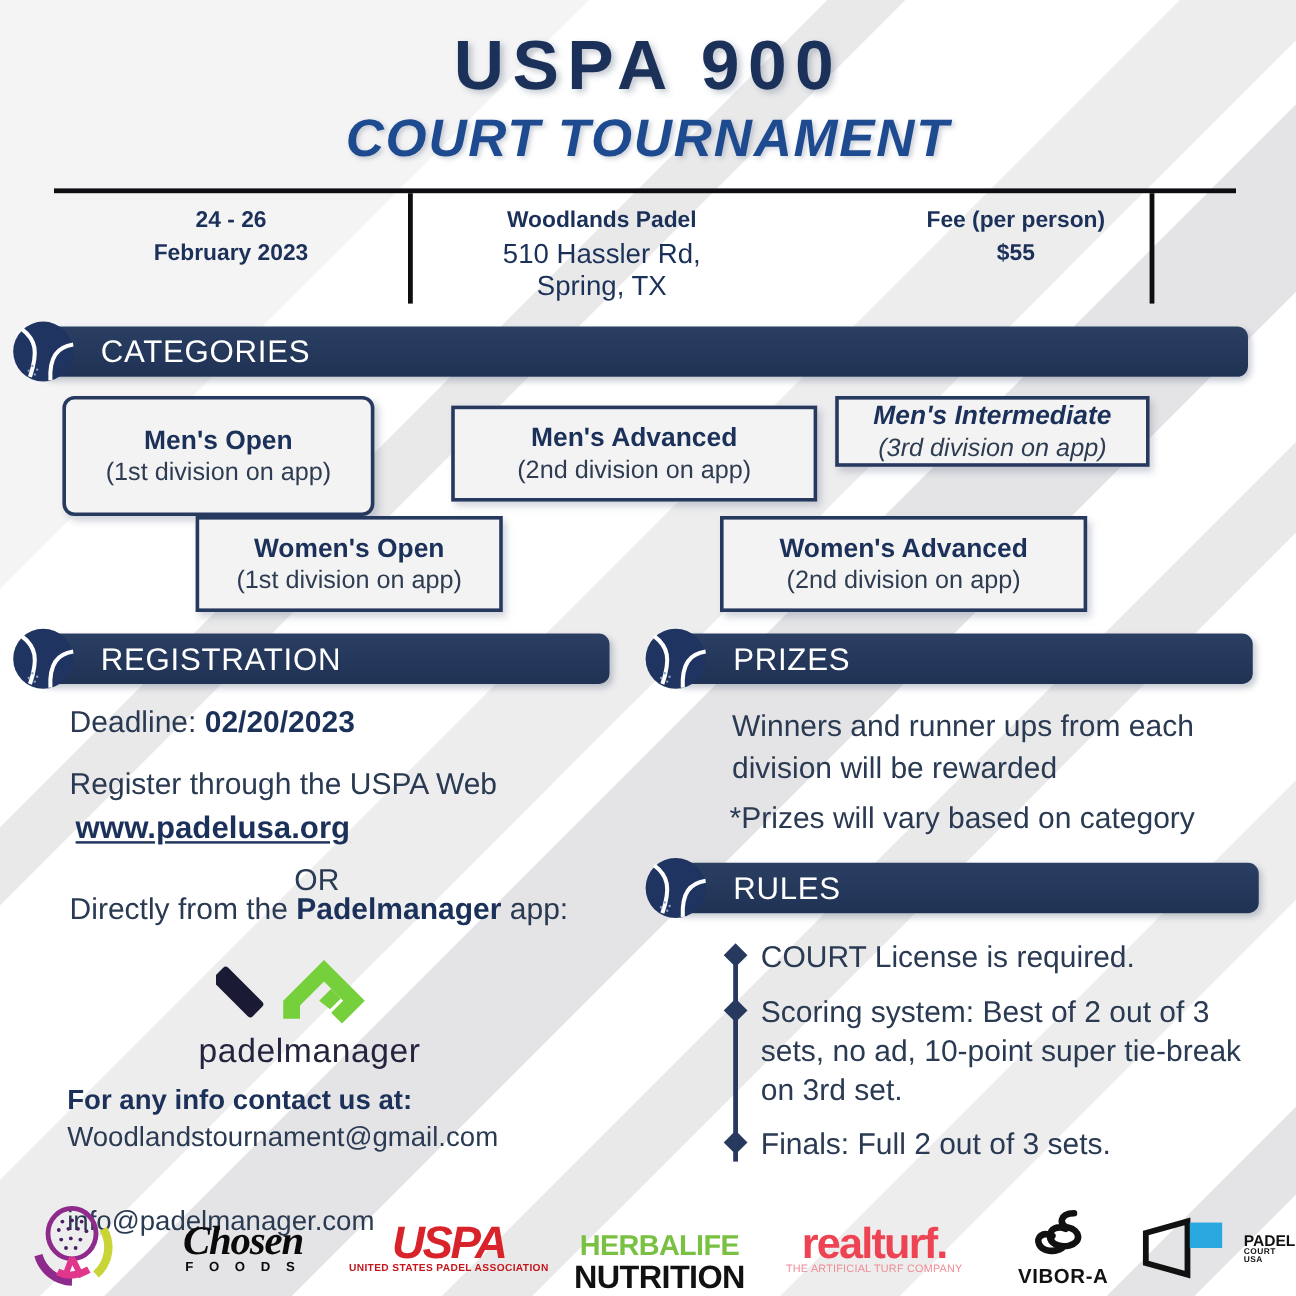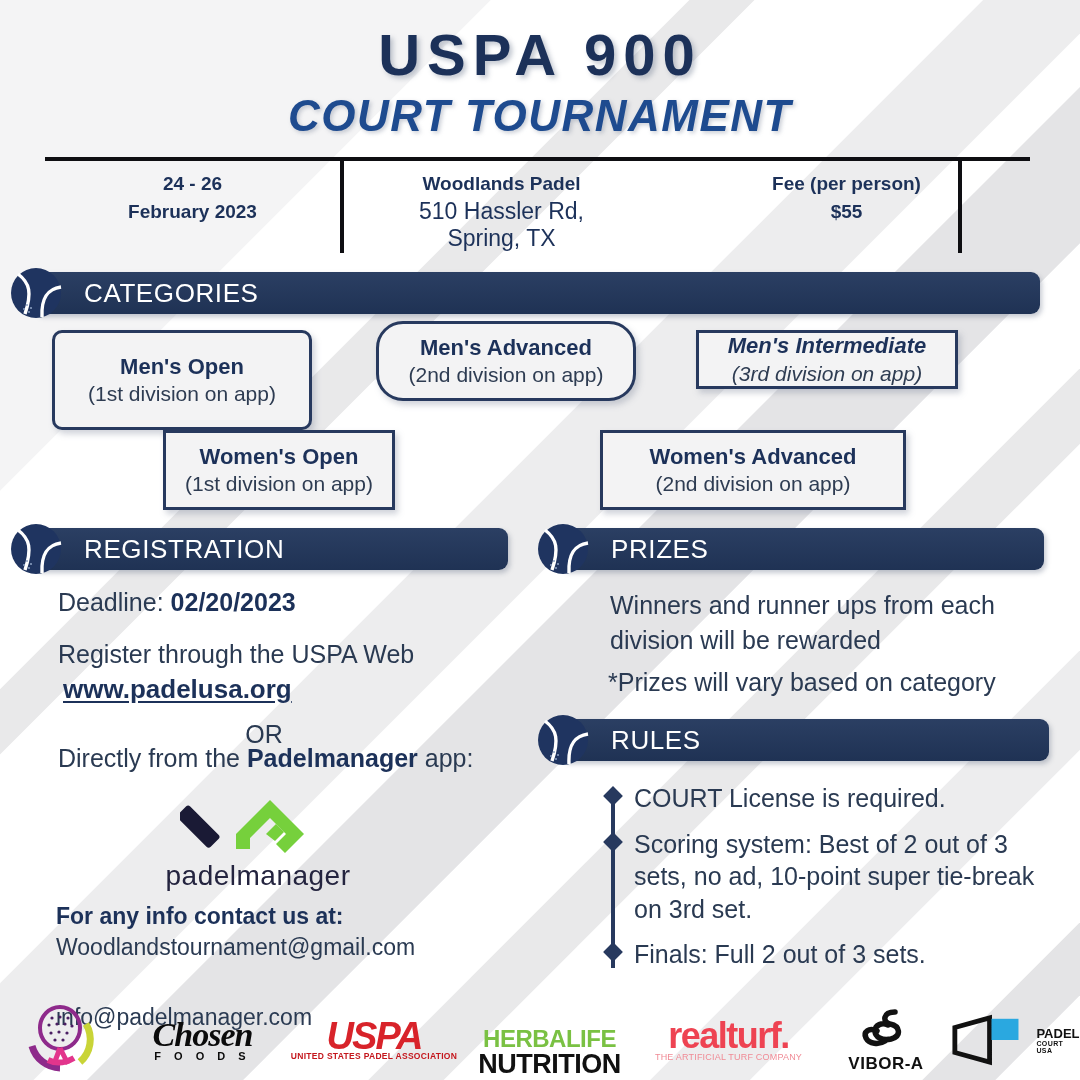--- a/index.html
+++ b/index.html
@@ -200,29 +200,29 @@
         <circle cx="19" cy="45" r="1" fill="#8fa3c4"></circle>
     </svg>
     <div class="bar"></div>
     <div class="lbl">CATEGORIES</div>
   </div>
 
   <div class="cat" style="left:52px; top:330px; width:260px; height:100px;border-radius:10px;">
     <div class="nm">Men's Open</div>
     <div class="dv">(1st division on app)</div>
   </div>
-  <div class="cat" style="left:376px; top:321px; width:260px; height:80px;border-radius:27px;">
+  <div class="cat" style="left:376px; top:338px; width:305px; height:80px;">
     <div class="nm">Men's Advanced</div>
     <div class="dv">(2nd division on app)</div>
   </div>
   <div class="cat" style="left:696px; top:330px; width:262px; height:59px;font-style:italic;">
     <div class="nm">Men's Intermediate</div>
     <div class="dv">(3rd division on app)</div>
   </div>
-  <div class="cat" style="left:163px; top:430px; width:232px; height:80px;">
+  <div class="cat" style="left:163px; top:430px; width:256px; height:80px;">
     <div class="nm">Women's Open</div>
     <div class="dv">(1st division on app)</div>
   </div>
   <div class="cat" style="left:600px; top:430px; width:306px; height:80px;">
     <div class="nm">Women's Advanced</div>
     <div class="dv">(2nd division on app)</div>
   </div>
 
   <div class="sec" style="left:10px; top:528px; width:498px;">
     <svg class="ball" viewBox="0 0 52 52">

